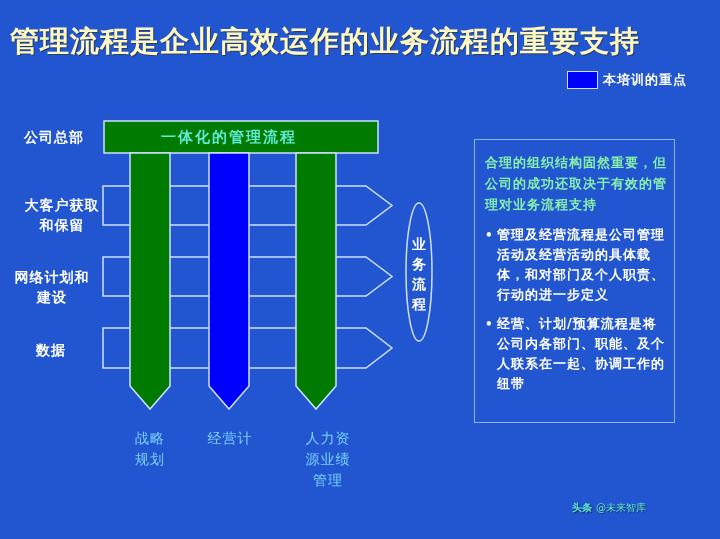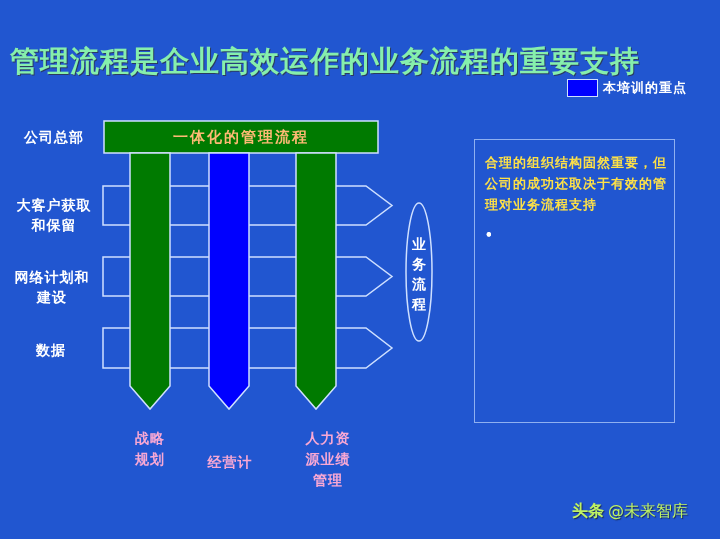--- a/index.html
+++ b/index.html
@@ -4,82 +4,81 @@
 <style>
   html, body { margin: 0; padding: 0; }
   body {
     width: 720px; height: 539px; overflow: hidden;
     background: #2156d0;
     font-family: "DejaVu Serif", "Liberation Serif", serif;
     position: relative;
   }
   .title {
     position: absolute; left: 10px; top: 22px; width: 690px;
-    color: #86efac; font-size: 29px; font-weight: bold;
+    color: #fef9c3; font-size: 29px; font-weight: bold;
     line-height: 39px; letter-spacing: 1px;
     text-shadow: 1px 1px 0 #2a3a60;
-    margin-top: 20px;
   }
-  .legend { position: absolute; left: 567px; top: 79px; display: flex; align-items: center; }
+  .legend { position: absolute; left: 567px; top: 71px; display: flex; align-items: center; }
   .legend-swatch { width: 29px; height: 16px; background: #0000ff; border: 1px solid #cfe0ff; }
   .legend-label { color: #ffffff; font-size: 13px; font-weight: bold; margin-left: 5px; letter-spacing: 1px; }
   .row-label {
     position: absolute; color: #ffffff; font-size: 14px; font-weight: bold;
     text-align: center; line-height: 20px; letter-spacing: 1px;
   }
   .col-label {
-    position: absolute; color: #f9a8d4; font-size: 14px; font-weight: bold;
+    position: absolute; color: #7dd3fc; font-size: 14px; font-weight: normal;
     text-align: center; line-height: 21px; letter-spacing: 1px;
   }
   svg.diagram { position: absolute; left: 0; top: 0; }
   .topbar-label {
-    position: absolute; left: 104px; top: 121px; width: 274px; height: 32px;
+    position: absolute; left: 92px; top: 121px; width: 274px; height: 32px;
     display: flex; align-items: center; justify-content: center;
-    color: #fdba74; font-size: 15px; font-weight: bold; letter-spacing: 2px;
+    color: #5eead4; font-size: 15px; font-weight: bold; letter-spacing: 2px;
   }
   .ellipse-label {
     position: absolute; left: 408px; top: 234px; width: 22px;
     color: #ffffff; font-size: 14px; font-weight: bold; text-align: center;
     line-height: 20px;
   }
   .panel {
     position: absolute; left: 474px; top: 139px; width: 201px; height: 284px;
     border: 1px solid #8fb0f0; box-sizing: border-box;
     padding: 12px 6px 0 10px;
   }
   .panel-head {
-    color: #fde047; font-size: 13px; font-weight: bold; line-height: 21px;
+    color: #86efac; font-size: 13px; font-weight: bold; line-height: 21px;
     letter-spacing: 1px; margin: 0 0 10px 0;
   }
   .bullet {
     position: relative; color: #ffffff; font-size: 13px; font-weight: bold;
     line-height: 20px; letter-spacing: 1px; padding-left: 12px; margin-bottom: 9px;
   }
   .bullet-dot {
     position: absolute; left: 0; top: 0; font-size: 12px;
   }
   .watermark {
     position: absolute; left: 572px; top: 501px;
-    color: #bef264; font-family: "DejaVu Sans", sans-serif; font-size: 16px;
+    color: #5eead4; font-family: "DejaVu Sans", sans-serif; font-size: 10px;
     text-shadow: 1px 1px 1px #1a2a55;
   }
   .watermark b { font-weight: bold; margin-right: 4px; }
 </style>
 </head>
 <body>
 
 <div class="title">管理流程是企业高效运作的业务流程的重要支持</div>
 
 <div class="legend">
   <div class="legend-swatch"></div>
   <div class="legend-label">本培训的重点</div>
 </div>
 
 <div class="row-label" style="left:14px; top:127px; width:80px;">公司总部</div>
-<div class="row-label" style="left:12px; top:195px; width:84px;">大客户获取和保留</div>
+<div class="row-label" style="left:20px; top:195px; width:84px;">大客户获取和保留</div>
 <div class="row-label" style="left:10px; top:267px; width:84px;text-align:center;">网络计划和建设</div>
 <div class="row-label" style="left:14px; top:340px; width:74px;">数据</div>
 
 <svg class="diagram" width="720" height="539">
   <g fill="none" stroke="#cfe0ff" stroke-width="1.5">
     <polygon points="103,186 366,186 392,205.5 366,225 103,225"></polygon>
     <polygon points="103,257 366,257 392,276.5 366,296 103,296"></polygon>
     <polygon points="103,328 366,328 392,348 366,368 103,368"></polygon>
   </g>
   <rect x="104" y="121" width="274" height="32" fill="#007a00" stroke="#cfe0ff" stroke-width="1.5"></rect>
@@ -95,34 +94,36 @@
   <div>业</div>
   <div>务</div>
   <div>流</div>
   <div>程</div>
 </div>
 
 <div class="col-label" style="left:120px; top:428px; width:60px;">
   <div>战略</div>
   <div>规划</div>
 </div>
-<div class="col-label" style="left:193px; top:428px; width:74px;margin-top:24px;">
+<div class="col-label" style="left:193px; top:428px; width:74px;">
   <div>经营计</div>
 </div>
 <div class="col-label" style="left:293px; top:428px; width:70px;">
   <div>人力资</div>
   <div>源业绩</div>
   <div>管理</div>
 </div>
 
 <div class="panel">
   <div class="panel-head">合理的组织结构固然重要，但公司的成功还取决于有效的管理对业务流程支持</div>
   <div class="bullet">
     <span class="bullet-dot">•</span>
+    <span>管理及经营流程是公司管理活动及经营活动的具体载体，和对部门及个人职责、行动的进一步定义</span>
   </div>
   <div class="bullet">
     <span class="bullet-dot">•</span>
+    <span>经营、计划/预算流程是将公司内各部门、职能、及个人联系在一起、协调工作的纽带</span>
   </div>
 </div>
 
 <div class="watermark">
   <b>头条</b><span>@未来智库</span>
 </div>
 
 </body></html>

